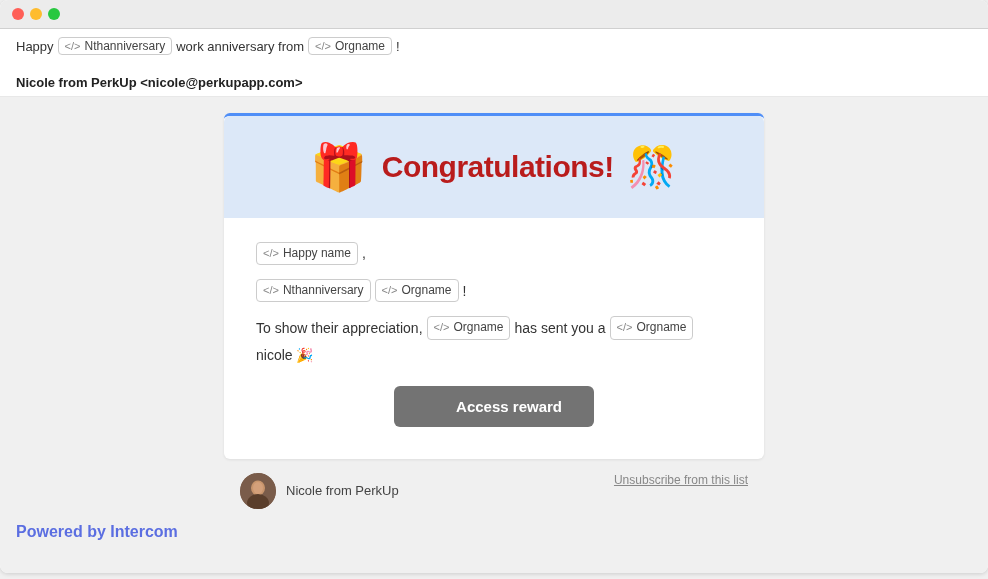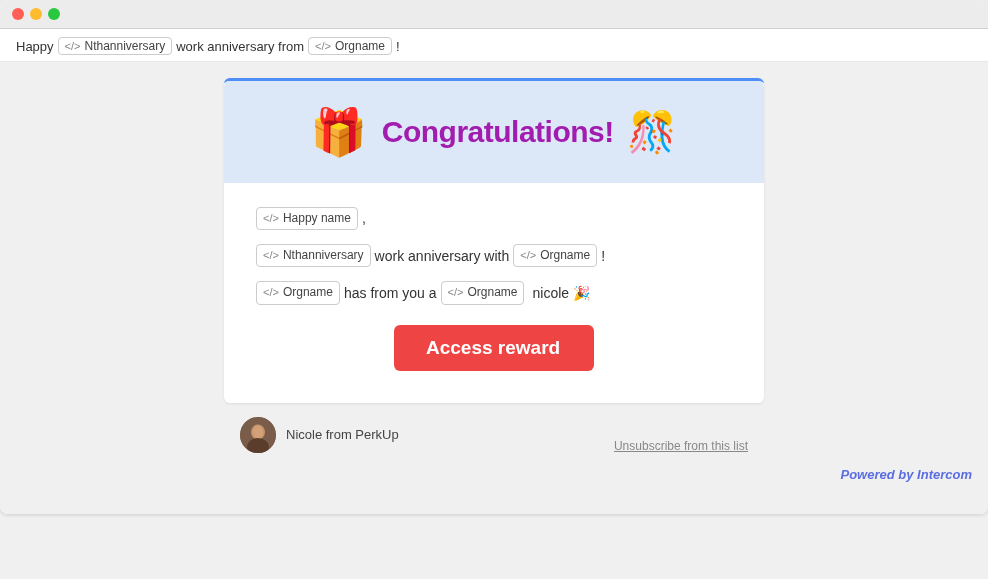--- a/index.html
+++ b/index.html
@@ -42,21 +42,21 @@
       border-bottom: 1px solid #e8e8e8;
     }
 
     .email-subject-line {
       display: flex;
       align-items: center;
       gap: 4px;
       flex-wrap: wrap;
       font-size: 13px;
       color: #333;
-      margin-bottom: 0;
+      margin-bottom: 20px;
     }
 
     .tag-pill {
       display: inline-flex;
       align-items: center;
       gap: 4px;
       border: 1px solid #ccc;
       border-radius: 4px;
       padding: 1px 6px;
       font-size: 12px;
@@ -102,21 +102,21 @@
     }
 
     .congrats-gift {
       font-size: 46px;
       line-height: 1;
     }
 
     .congrats-text {
       font-size: 30px;
       font-weight: 800;
-      color: #a21caf;
+      color: #b91c1c;
       letter-spacing: -0.5px;
     }
 
     .congrats-party {
       font-size: 40px;
       line-height: 1;
     }
 
     .email-content {
       padding: 24px 32px 8px;
@@ -128,39 +128,39 @@
       margin-bottom: 14px;
       line-height: 1.6;
       display: flex;
       align-items: center;
       flex-wrap: wrap;
       gap: 4px;
     }
 
     .btn-access {
       display: block;
-      background: #ef4444;
+      background: #737373;
       color: #fff;
-      font-size: 19px;
+      font-size: 15px;
       font-weight: 600;
       border: none;
       border-radius: 6px;
       padding: 12px 32px;
       margin: 20px auto 0;
       cursor: pointer;
-      text-align: left;
+      text-align: right;
       width: 200px;
     }
 
     .email-footer {
       max-width: 540px;
       margin: 0 auto;
       padding: 14px 16px 4px;
       display: flex;
-      align-items: flex-end;
+      align-items: flex-start;
       justify-content: space-between;
     }
 
     .sender-info {
       display: flex;
       align-items: center;
       gap: 10px;
     }
 
     .avatar {
@@ -184,25 +184,24 @@
     }
 
     .unsubscribe-link {
       font-size: 12px;
       color: #888;
       text-decoration: underline;
       cursor: pointer;
     }
 
     .powered-by {
-      text-align: right;
-      font-size: 13px;
+      text-align: left;
+      font-size: 16px;
       color: #999;
       padding: 10px 0 16px;
-      font-style: italic;
     }
 
     .powered-by span {
       color: #5b6ee1;
       font-weight: 600;
     }
   </style>
 </head>
 <body>
 
@@ -221,20 +220,21 @@
         <span class="code-icon">&lt;/&gt;</span>
         <span>Nthanniversary</span>
       </span>
       <span>work anniversary from</span>
       <span class="tag-pill">
         <span class="code-icon">&lt;/&gt;</span>
         <span>Orgname</span>
       </span>
       <span>!</span>
     </div>
+    <div class="email-from">Nicole from PerkUp &lt;nicole@perkupapp.com&gt;</div>
   </div>
 
   <div class="email-body-wrapper">
 
     <div class="email-card">
 
       <div class="congrats-banner">
         <span class="congrats-gift">🎁</span>
         <span class="congrats-text">Congratulations!</span>
         <span class="congrats-party">🎊</span>
@@ -248,34 +248,34 @@
             <span>Happy name</span>
           </span>
           <span>,</span>
         </div>
 
         <div class="email-line">
           <span class="tag-pill">
             <span class="code-icon">&lt;/&gt;</span>
             <span>Nthanniversary</span>
           </span>
-          <span>work anniversary with</span>
           <span class="tag-pill">
             <span class="code-icon">&lt;/&gt;</span>
             <span>Orgname</span>
           </span>
           <span>!</span>
         </div>
 
         <div class="email-line">
+          <span>To show their appreciation,</span>
           <span class="tag-pill">
             <span class="code-icon">&lt;/&gt;</span>
             <span>Orgname</span>
           </span>
-          <span>has from you a</span>
+          <span>has sent you a</span>
           <span class="tag-pill">
             <span class="code-icon">&lt;/&gt;</span>
             <span>Orgname</span>
           </span>
           <br>
           <span>nicole 🎉</span>
         </div>
 
         <button class="btn-access">Access reward</button>
 

